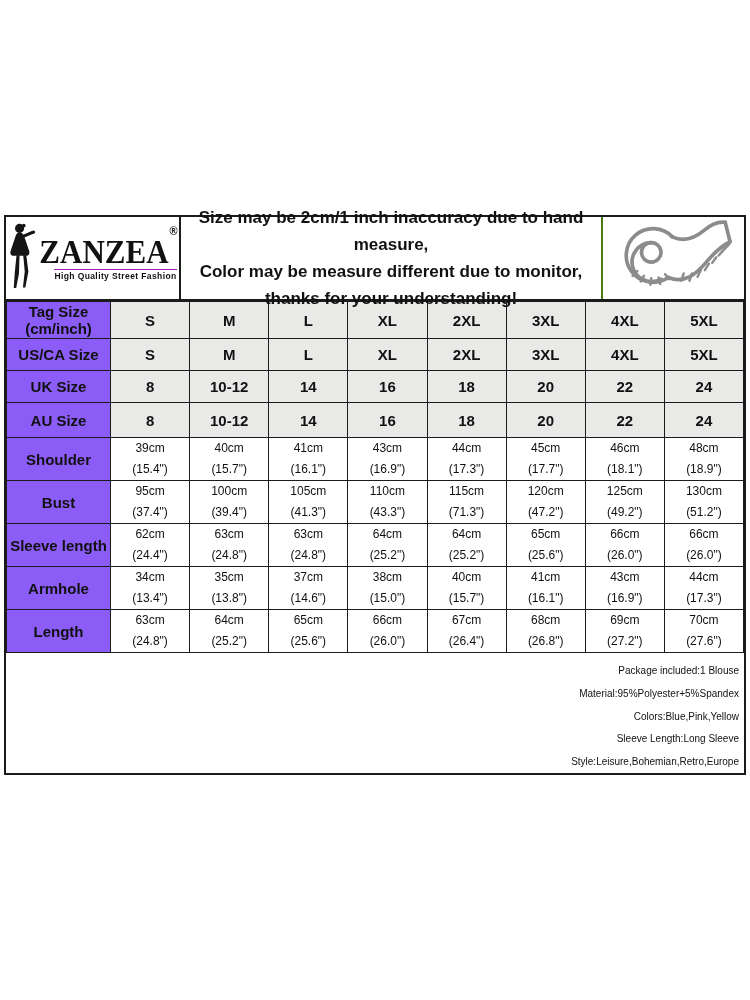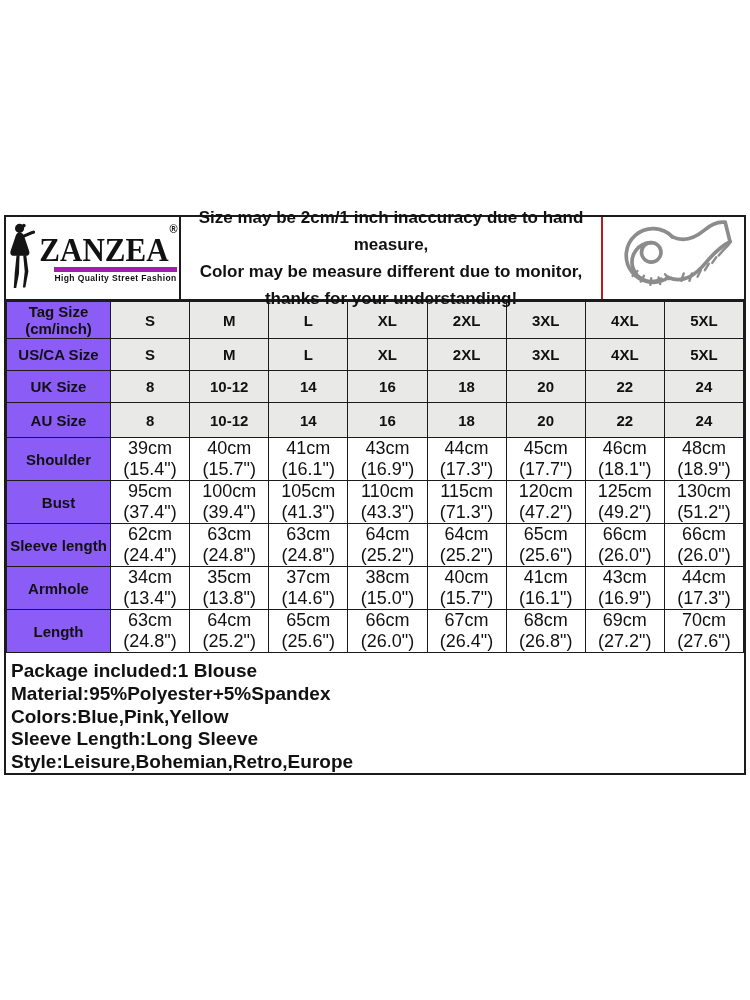--- a/index.html
+++ b/index.html
@@ -20,41 +20,41 @@
   }
   .logo-figure{flex:0 0 auto;margin-top:2px;}
   .brand-stack{display:flex;flex-direction:column;align-items:flex-end;line-height:1;}
   .brand-name{
     font-family:"Liberation Serif",serif;font-weight:bold;font-size:31px;
     letter-spacing:0px;transform:scaleY(1.08);transform-origin:left center;white-space:nowrap;
   }
   .brand-reg{font-size:11px;vertical-align:top;position:relative;top:-9px;left:1px;font-family:"Liberation Sans",sans-serif;font-weight:bold;}
   .brand-tagline{
     font-size:8.5px;font-weight:bold;letter-spacing:0.4px;margin-top:2px;
-    border-top:5px solid #a21caf;padding-top:2px;white-space:nowrap;
+    border-top:1px solid #a21caf;padding-top:2px;white-space:nowrap;
   }
   .notice-cell{
-    flex:1;border-right:2px solid #b91c1c;box-sizing:border-box;
+    flex:1;border-right:2px solid #4d7c0f;box-sizing:border-box;
     display:flex;flex-direction:column;justify-content:center;text-align:center;
     font-size:17px;font-weight:bold;line-height:27px;padding:0 6px;
   }
   .tape-cell{width:141px;display:flex;align-items:center;justify-content:center;}
   
   table.size-grid{border-collapse:collapse;width:100%;table-layout:fixed;}
   .size-grid th,.size-grid td{
     border:1.5px solid #1b1b1b;text-align:center;vertical-align:middle;
     white-space:pre-line;padding:0 2px;overflow:hidden;
   }
   .size-grid th.label{background:#8b5cf6;font-weight:bold;font-size:15px;}
   .size-grid tr.shaded td{background:#e9e9e8;font-weight:bold;font-size:15px;}
-  .size-grid tr.measure td{background:#fff;font-weight:normal;font-size:18px;line-height:21px;}
+  .size-grid tr.measure td{background:#fff;font-weight:normal;font-size:12px;line-height:21px;}
   
   .product-info{
-    padding:7px 5px 0 5px;font-size:19px;font-weight:bold;
-    line-height:22.8px;text-align:left;
+    padding:7px 5px 0 5px;font-size:10px;font-weight:normal;
+    line-height:22.8px;text-align:right;
   }
 </style>
 </head>
 <body>
 
 <div class="sheet">
 
   <div class="header-band">
 
     <div class="logo-cell">

